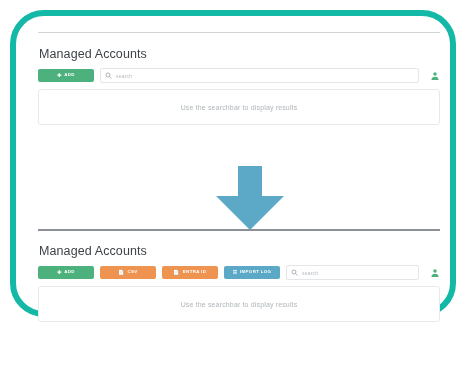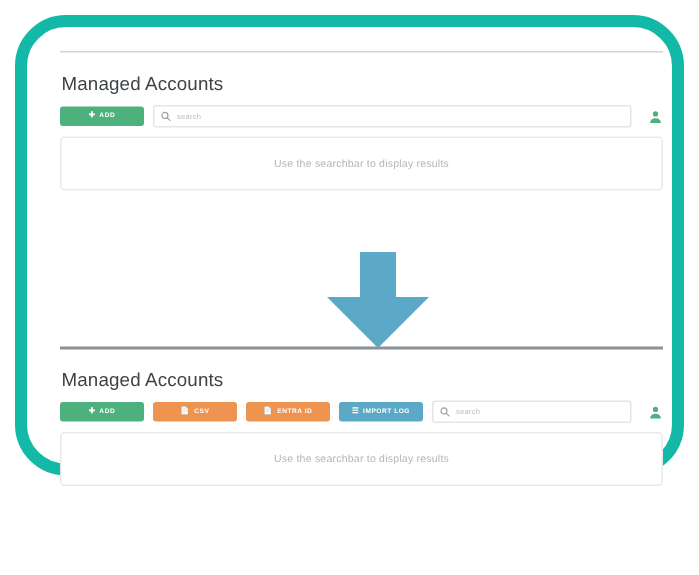--- a/index.html
+++ b/index.html
@@ -14,21 +14,21 @@
     overflow: hidden;
   }
 
   #frame {
     position: absolute;
     left: 10px;
     top: 10px;
     width: 446px;
     height: 307px;
     box-sizing: border-box;
-    border: 8px solid #14b8a6;
+    border: 6px solid #14b8a6;
     border-radius: 34px;
     background: #ffffff;
   }
 
   .panel {
     position: absolute;
     left: 22px;
     width: 402px;
   }
   #panel-top { top: 16px; }

